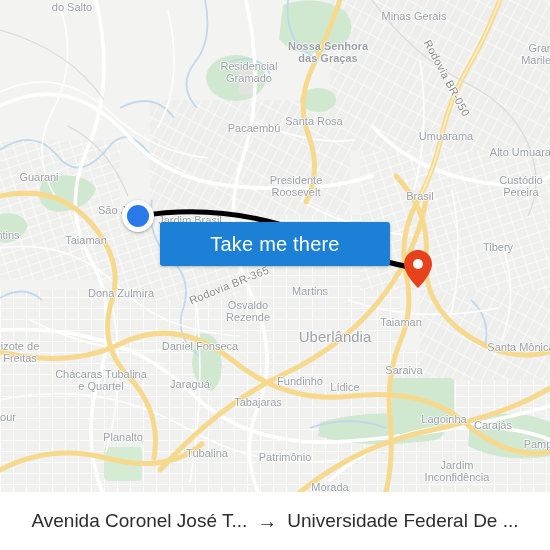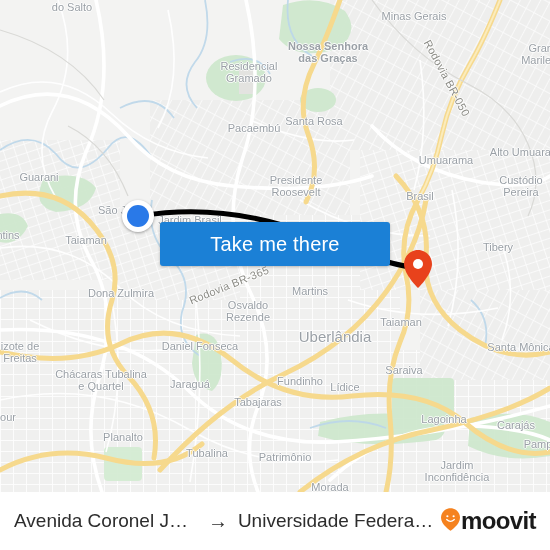--- a/index.html
+++ b/index.html
@@ -330,21 +330,21 @@
         <div class="place" style="left: 72px; top: 1px; text-align: right;">do Salto</div>
         <div class="place" style="left: 249px; top: 60px;">Residencial
 Gramado</div>
         <div class="place" style="left: 328px; top: 40px; font-weight: bold;">Nossa Senhora
 das Graças</div>
         <div class="place" style="left: 414px; top: 10px;">Minas Gerais</div>
         <div class="place" style="left: 545px; top: 42px;">Granja
 Marileusa</div>
         <div class="place" style="left: 314px; top: 115px;">Santa Rosa</div>
         <div class="place" style="left: 254px; top: 122px;">Pacaembú</div>
-        <div class="place" style="left: 446px; top: 130px; margin-top: 24px;">Umuarama</div>
+        <div class="place" style="left: 446px; top: 130px;">Umuarama</div>
         <div class="place" style="left: 528px; top: 146px;">Alto Umuarama</div>
         <div class="place" style="left: 39px; top: 171px;">Guarani</div>
         <div class="place" style="left: 296px; top: 174px;">Presidente
 Roosevelt</div>
         <div class="place" style="left: 521px; top: 174px;">Custódio
 Pereira</div>
         <div class="place" style="left: 420px; top: 190px;">Brasil</div>
         <div class="place" style="left: 112px; top: 204px;">São J</div>
         <div class="place" style="left: 190px; top: 214px;">Jardim Brasil</div>
         <div class="place" style="left: 86px; top: 234px;">Taiaman</div>
@@ -361,21 +361,21 @@
         <div class="place" style="left: 20px; top: 340px;">izote de
 Freitas</div>
         <div class="place" style="left: 101px; top: 368px;">Chácaras Tubalina
 e Quartel</div>
         <div class="place" style="left: 404px; top: 364px;">Saraiva</div>
         <div class="place" style="left: 190px; top: 378px;">Jaraguá</div>
         <div class="place" style="left: 300px; top: 375px;">Fundinho</div>
         <div class="place" style="left: 345px; top: 381px;">Lídice</div>
         <div class="place" style="left: 258px; top: 396px;">Tabajaras</div>
         <div class="place" style="left: 444px; top: 413px;">Lagoinha</div>
-        <div class="place" style="left: 516px; top: 419px;">Carajás</div>
+        <div class="place" style="left: 493px; top: 419px;">Carajás</div>
         <div class="place" style="left: 123px; top: 431px;">Planalto</div>
         <div class="place" style="left: 8px; top: 411px;">our</div>
         <div class="place" style="left: 207px; top: 447px;">Tubalina</div>
         <div class="place" style="left: 285px; top: 451px;">Patrimônio</div>
         <div class="place" style="left: 538px; top: 438px;">Pamp</div>
         <div class="place" style="left: 457px; top: 459px;">Jardim
 Inconfidência</div>
         <div class="place" style="left: 330px; top: 481px;">Morada</div>
       </div>
     <div id="road-labels">
@@ -402,26 +402,15 @@
 
 
   </div>
 
   <div id="footer">
     <div id="footer-route">
       <span class="footer-place">Avenida Coronel José T...</span>
       <span id="footer-arrow">→</span>
       <span class="footer-place">Universidade Federal De ...</span>
     </div>
-    <div id="moovit-logo">
-      <span>
-        <svg viewBox="0 0 22 26" width="19" height="23" xmlns="http://www.w3.org/2000/svg">
-          <path d="M11 0 C4.9 0 0 4.9 0 11 C0 19 11 26 11 26 C11 26 22 19 22 11 C22 4.9 17.1 0 11 0 Z" fill="#f5821f"></path>
-          <circle cx="7.4" cy="9.2" r="1.25" fill="#ffffff"></circle>
-          <circle cx="14.6" cy="9.2" r="1.25" fill="#ffffff"></circle>
-          <path d="M6.6 13 q4.4 4.4 8.8 0" stroke="#ffffff" stroke-width="1.5" fill="none" stroke-linecap="round"></path>
-        </svg>
-      </span>
-      <span id="moovit-wordmark">moovit</span>
-    </div>
   </div>
 
 </div>
 
 </body></html>

